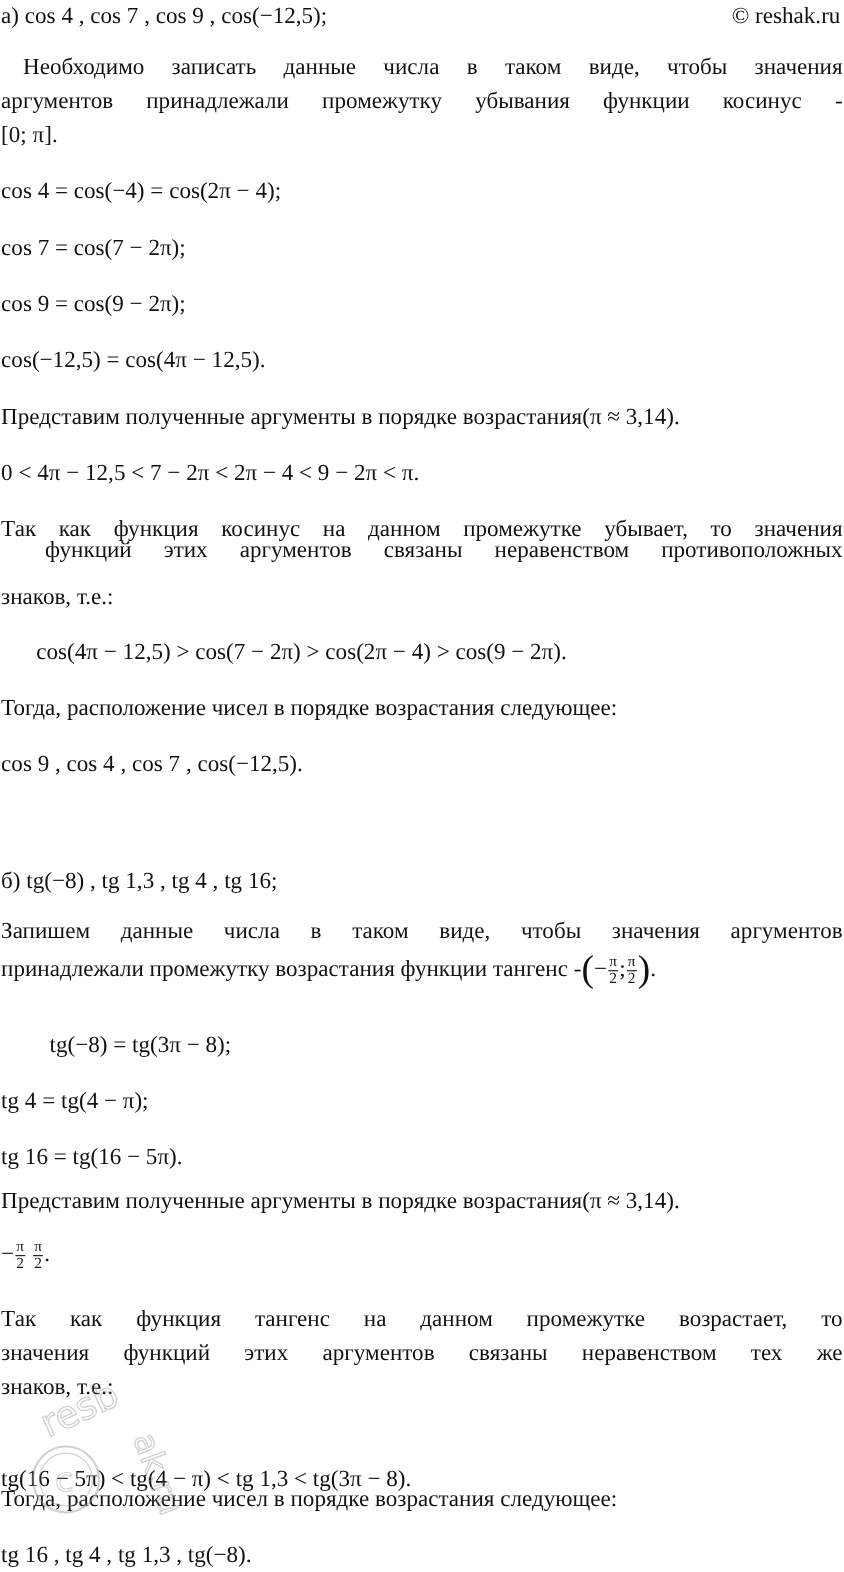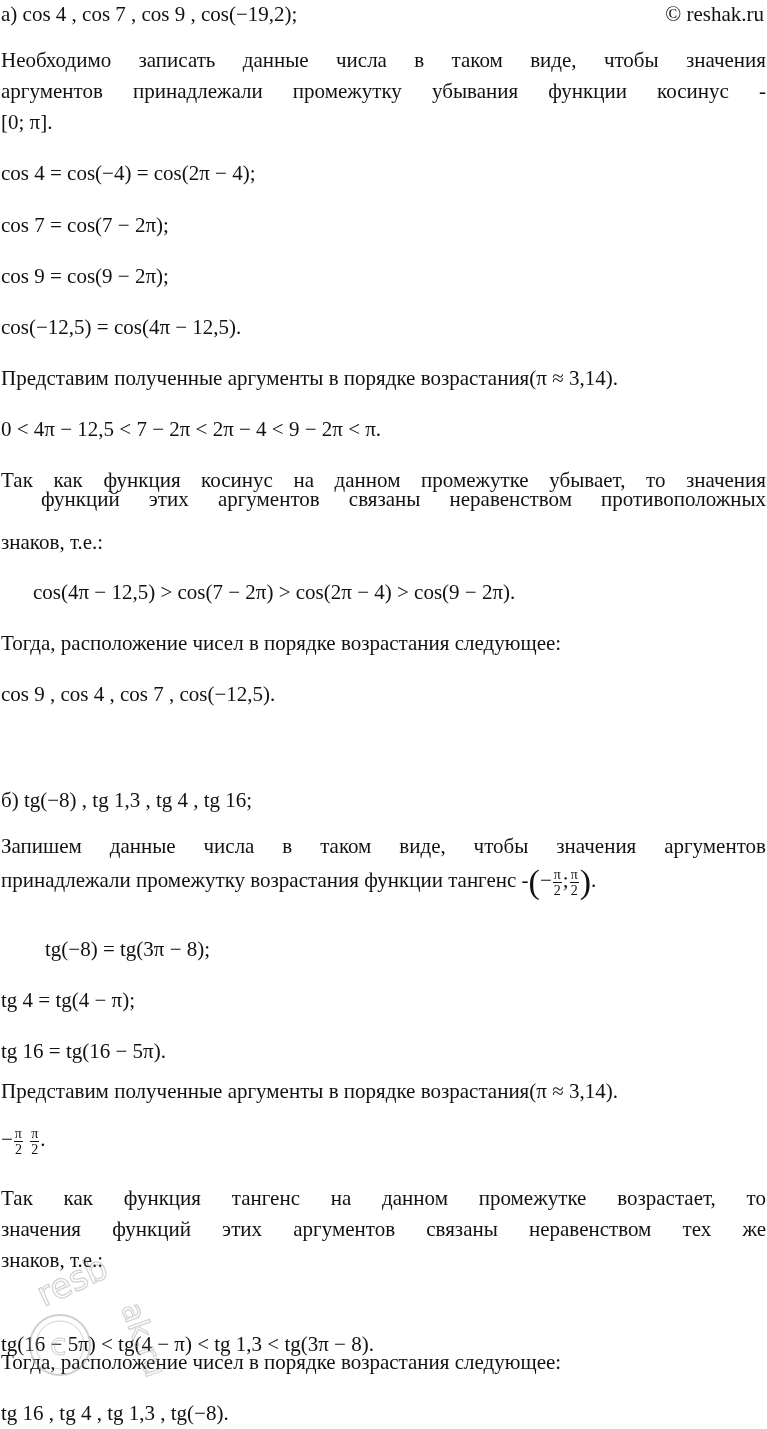--- a/index.html
+++ b/index.html
@@ -28,24 +28,24 @@
     .bigparen { font-size: 34px; vertical-align: middle; line-height: 20px; }
     .watermark {
       position: absolute; left: 20px; top: 1250px; width: 160px; height: 130px;
       pointer-events: none; opacity: 0.45;
     }
     .watermark svg { width: 100%; height: 100%; }
   </style>
 </head>
 <body>
 
-<div class="line" style="top:0px;">а) cos 4 , cos 7 , cos 9 , cos(−19,2);</div>
+<div class="line" style="top:0px;">а) cos 4 , cos 7 , cos 9 , cos(−12,5);</div>
 <div class="copyright">© reshak.ru</div>
 
-<div class="line justify full" style="top:46px;">Необходимо записать данные числа в таком виде, чтобы значения</div>
+<div class="line justify full" style="top:46px;padding-left:20px;">Необходимо записать данные числа в таком виде, чтобы значения</div>
 <div class="line justify full" style="top:77px;">аргументов принадлежали промежутку убывания функции косинус -</div>
 <div class="line" style="top:108px;">[0; π].</div>
 
 <div class="line math" style="top:159px;">cos 4 = cos(−4) = cos(2π − 4);</div>
 <div class="line math" style="top:211px;">cos 7 = cos(7 − 2π);</div>
 <div class="line math" style="top:262px;">cos 9 = cos(9 − 2π);</div>
 <div class="line math" style="top:313px;">cos(−12,5) = cos(4π − 12,5).</div>
 
 <div class="line" style="top:364px;">Представим полученные аргументы в порядке возрастания(π ≈ 3,14).</div>
 <div class="line math" style="top:415px;">0 &lt; 4π − 12,5 &lt; 7 − 2π &lt; 2π − 4 &lt; 9 − 2π &lt; π.</div>

